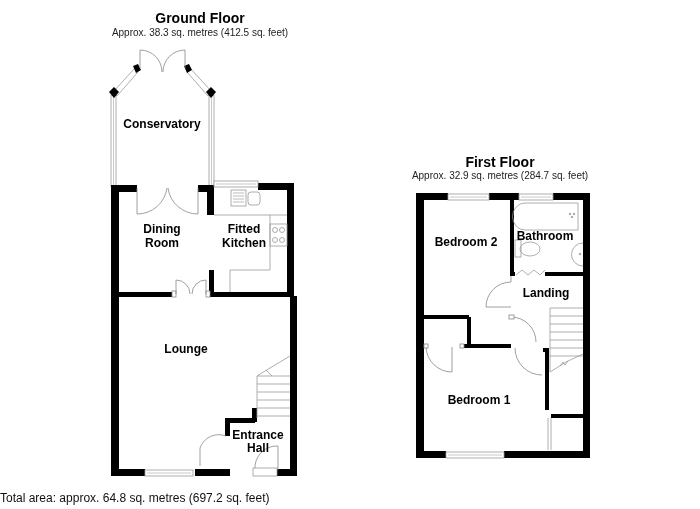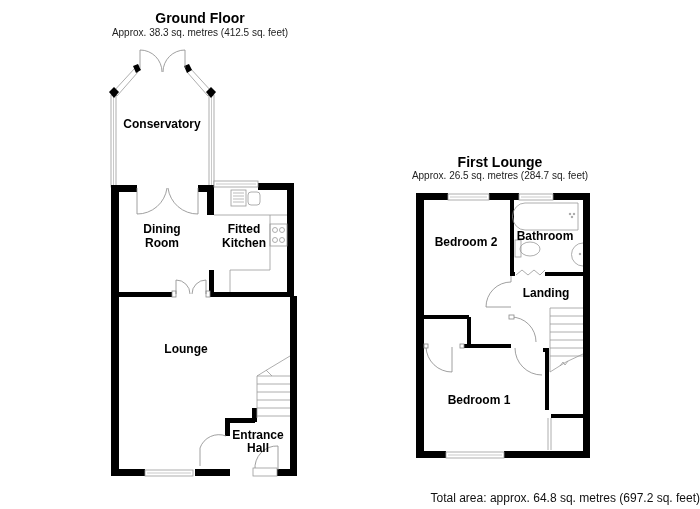--- a/index.html
+++ b/index.html
@@ -1,30 +1,30 @@
 <!DOCTYPE html>
 <html><head>
 <meta charset="utf-8">
 <style>
   html, body { margin: 0; padding: 0; background: #ffffff; }
   body { width: 700px; height: 509px; position: relative; overflow: hidden; font-family: "Liberation Sans", sans-serif; }
   .floor-title { position: absolute; font-weight: bold; font-size: 14px; color: #000; text-align: center; }
   .floor-area { position: absolute; font-size: 10px; color: #222; text-align: center; white-space: nowrap; }
-  .total-area { position: absolute; left: 0; width: 700px; top: 491px; text-align: right; font-size: 12px; color: #111; }
+  .total-area { position: absolute; left: 0; width: 700px; top: 491px; text-align: left; font-size: 12px; color: #111; }
   svg { position: absolute; left: 0; top: 0; }
   .room-label { font-family: "Liberation Sans", sans-serif; font-weight: bold; font-size: 12px; fill: #000; text-anchor: middle; }
 </style>
 </head>
 <body>
 
 <div class="floor-title" style="left:100px; width:200px; top:10px;text-align:center;">Ground Floor</div>
 <div class="floor-area" style="left:100px; width:200px; top:27px;">Approx. 38.3 sq. metres (412.5 sq. feet)</div>
 
-<div class="floor-title" style="left:400px; width:200px; top:154px;">First Lounge</div>
-<div class="floor-area" style="left:400px; width:200px; top:170px;">Approx. 26.5 sq. metres (284.7 sq. feet)</div>
+<div class="floor-title" style="left:400px; width:200px; top:154px;">First Floor</div>
+<div class="floor-area" style="left:400px; width:200px; top:170px;">Approx. 32.9 sq. metres (284.7 sq. feet)</div>
 
 <svg width="700" height="509" viewBox="0 0 700 509">
 
   <g fill="none" stroke="#888" stroke-width="0.8">
 
     <g>
 
       <rect x="111" y="95" width="5" height="92" fill="#fff" stroke="#999"></rect>
       <line x1="113.5" y1="97" x2="113.5" y2="185" stroke="#bbb"></line>
 

